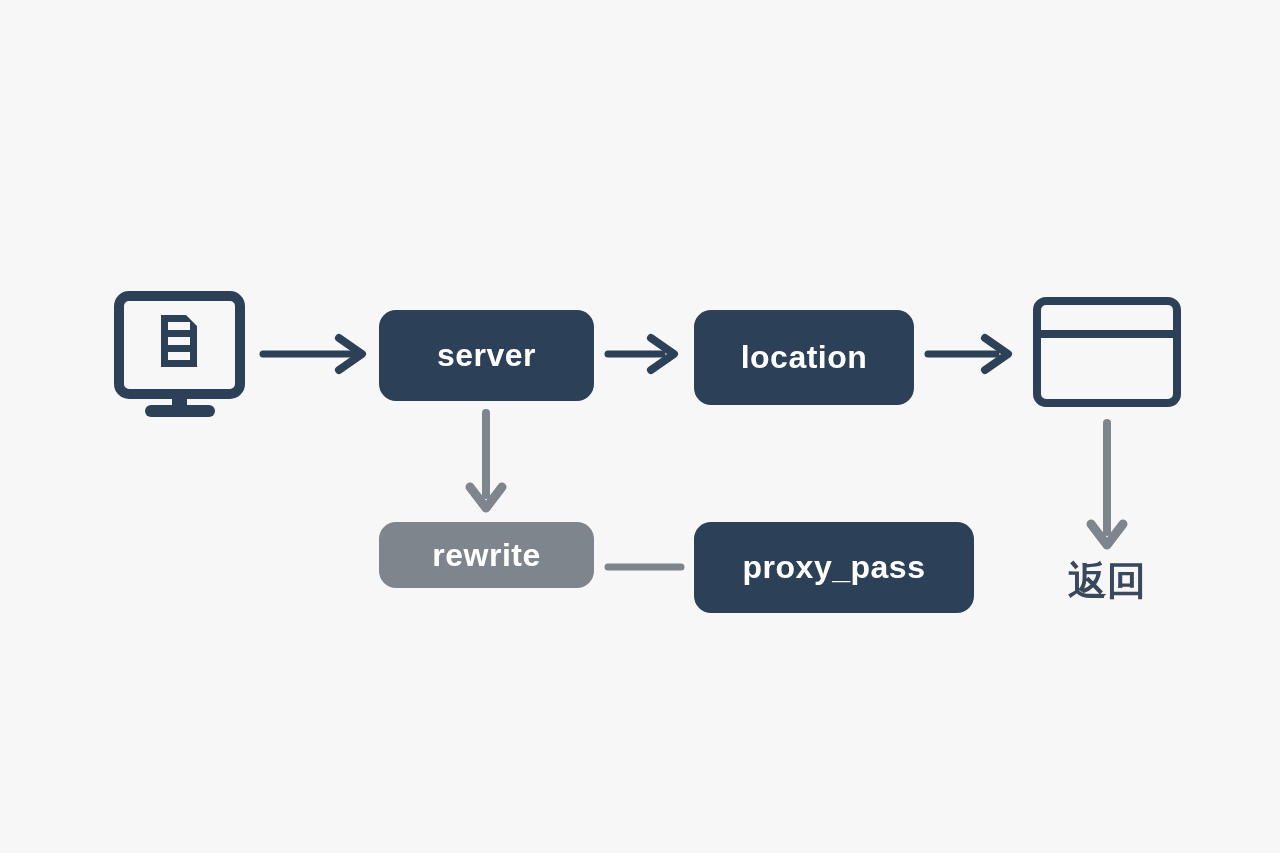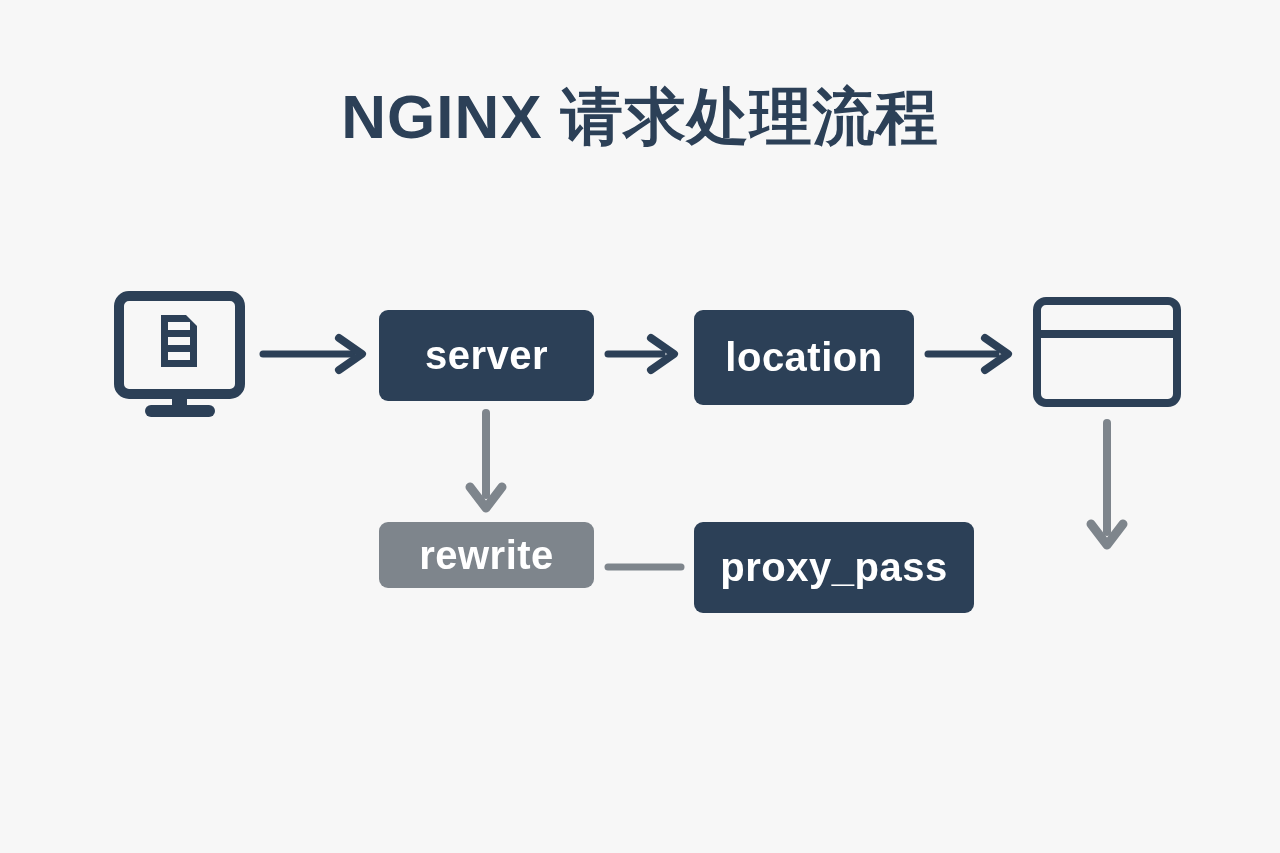--- a/index.html
+++ b/index.html
@@ -34,23 +34,23 @@
     line-height: 78px;
     white-space: nowrap;
   }
 
   
   .node-box {
     position: absolute;
     display: flex;
     align-items: center;
     justify-content: center;
-    border-radius: 9px;
+    border-radius: 17px;
     color: #ffffff;
-    font-size: 40px;
+    font-size: 32px;
     font-weight: bold;
     letter-spacing: 0.5px;
     box-sizing: border-box;
     white-space: nowrap;
   }
   .node-box.primary { background: #2c4057; }
   .node-box.muted   { background: #7e858c; }
 
   #node-server     { left: 379px; top: 310px; width: 215px; height: 91px; }
   #node-location   { left: 694px; top: 310px; width: 220px; height: 95px; }
@@ -80,38 +80,38 @@
     color: #39485a;
     line-height: 46px;
     white-space: nowrap;
   }
 </style>
 </head>
 <body>
 
 <div id="canvas">
 
-  <div id="diagram-title">NGINX 请求处理流程</div>
 
   <div class="node-box primary" id="node-server">
     <span>server</span>
   </div>
 
   <div class="node-box primary" id="node-location">
     <span>location</span>
   </div>
 
   <div class="node-box muted" id="node-rewrite">
     <span>rewrite</span>
   </div>
 
   <div class="node-box primary" id="node-proxy-pass">
     <span>proxy_pass</span>
   </div>
 
+  <div id="return-label">返回</div>
 
   <svg id="overlay" viewBox="0 0 1280 853" xmlns="http://www.w3.org/2000/svg">
 
     <g class="hit">
 
       <rect x="119" y="296" width="121" height="98" rx="10" ry="10" fill="none" stroke="#2c4057" stroke-width="10"></rect>
 
       <rect x="172" y="394" width="15" height="22" fill="#2c4057"></rect>
 
       <rect x="145" y="405" width="70" height="12" rx="6" ry="6" fill="#2c4057"></rect>

